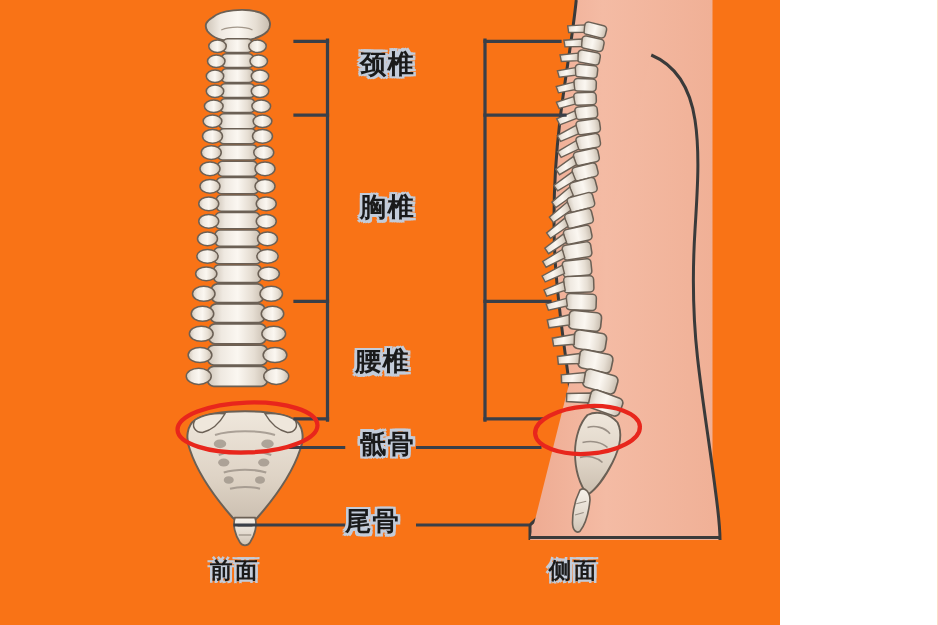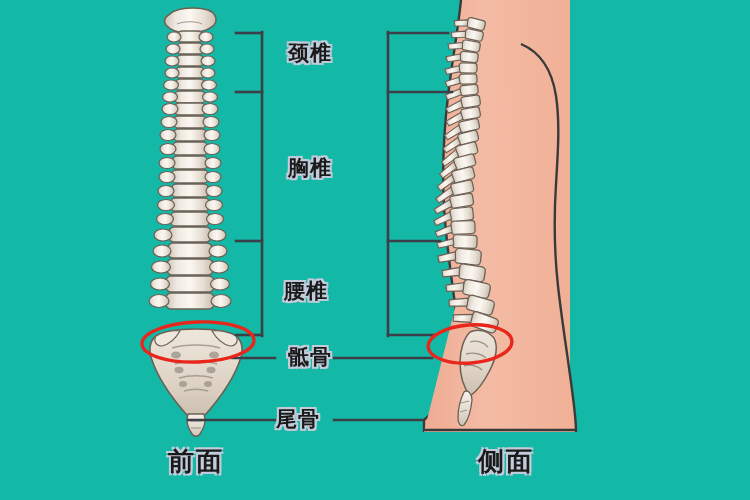--- a/index.html
+++ b/index.html
@@ -2,25 +2,25 @@
 <html><head>
 <meta charset="utf-8">
 <style>
   html, body {
     margin: 0;
     padding: 0;
     background: #ffffff;
   }
   #stage {
     position: relative;
-    width: 750px;
+    width: 624px;
     height: 500px;
     overflow: hidden;
-    background: #14b8a6;
-    font-family: Liberation Serif, serif;
+    background: #f97316;
+    font-family: Liberation Mono, monospace;
   }
   #figure-svg {
     position: absolute;
     left: 0; top: 0;
     width: 750px;
     height: 500px;
     display: block;
   }
   .label {
     position: absolute;
@@ -32,21 +32,21 @@
     line-height: 1;
     text-shadow:
       -2px -2px 0 #c3ccda,  2px -2px 0 #c3ccda,
       -2px  2px 0 #c3ccda,  2px  2px 0 #c3ccda,
       -2px  0   0 #c3ccda,  2px  0   0 #c3ccda,
        0   -2px 0 #c3ccda,  0    2px 0 #c3ccda;
   }
   .caption {
     position: absolute;
     color: #1a1a1a;
-    font-size: 26px;
+    font-size: 18px;
     font-weight: 700;
     letter-spacing: 2px;
     white-space: nowrap;
     line-height: 1;
     text-shadow:
       -2px -2px 0 #c3ccda,  2px -2px 0 #c3ccda,
       -2px  2px 0 #c3ccda,  2px  2px 0 #c3ccda;
   }
 </style>
 </head>
@@ -431,15 +431,15 @@
   </svg>
 
   <div class="label" style="left:288px; top:43px;">颈椎</div>
   <div class="label" style="left:288px; top:158px;">胸椎</div>
   <div class="label" style="left:284px; top:281px;">腰椎</div>
 
   <div class="label" style="left:288px; top:347px;">骶骨</div>
   <div class="label" style="left:276px; top:409px;">尾骨</div>
 
   <div class="caption" style="left:168px; top:449px;">前面</div>
-  <div class="caption" style="left:478px; top:449px;">侧面</div>
+  <div class="caption" style="left:439px; top:449px;">侧面</div>
 
 </div>
 
 </body></html>

